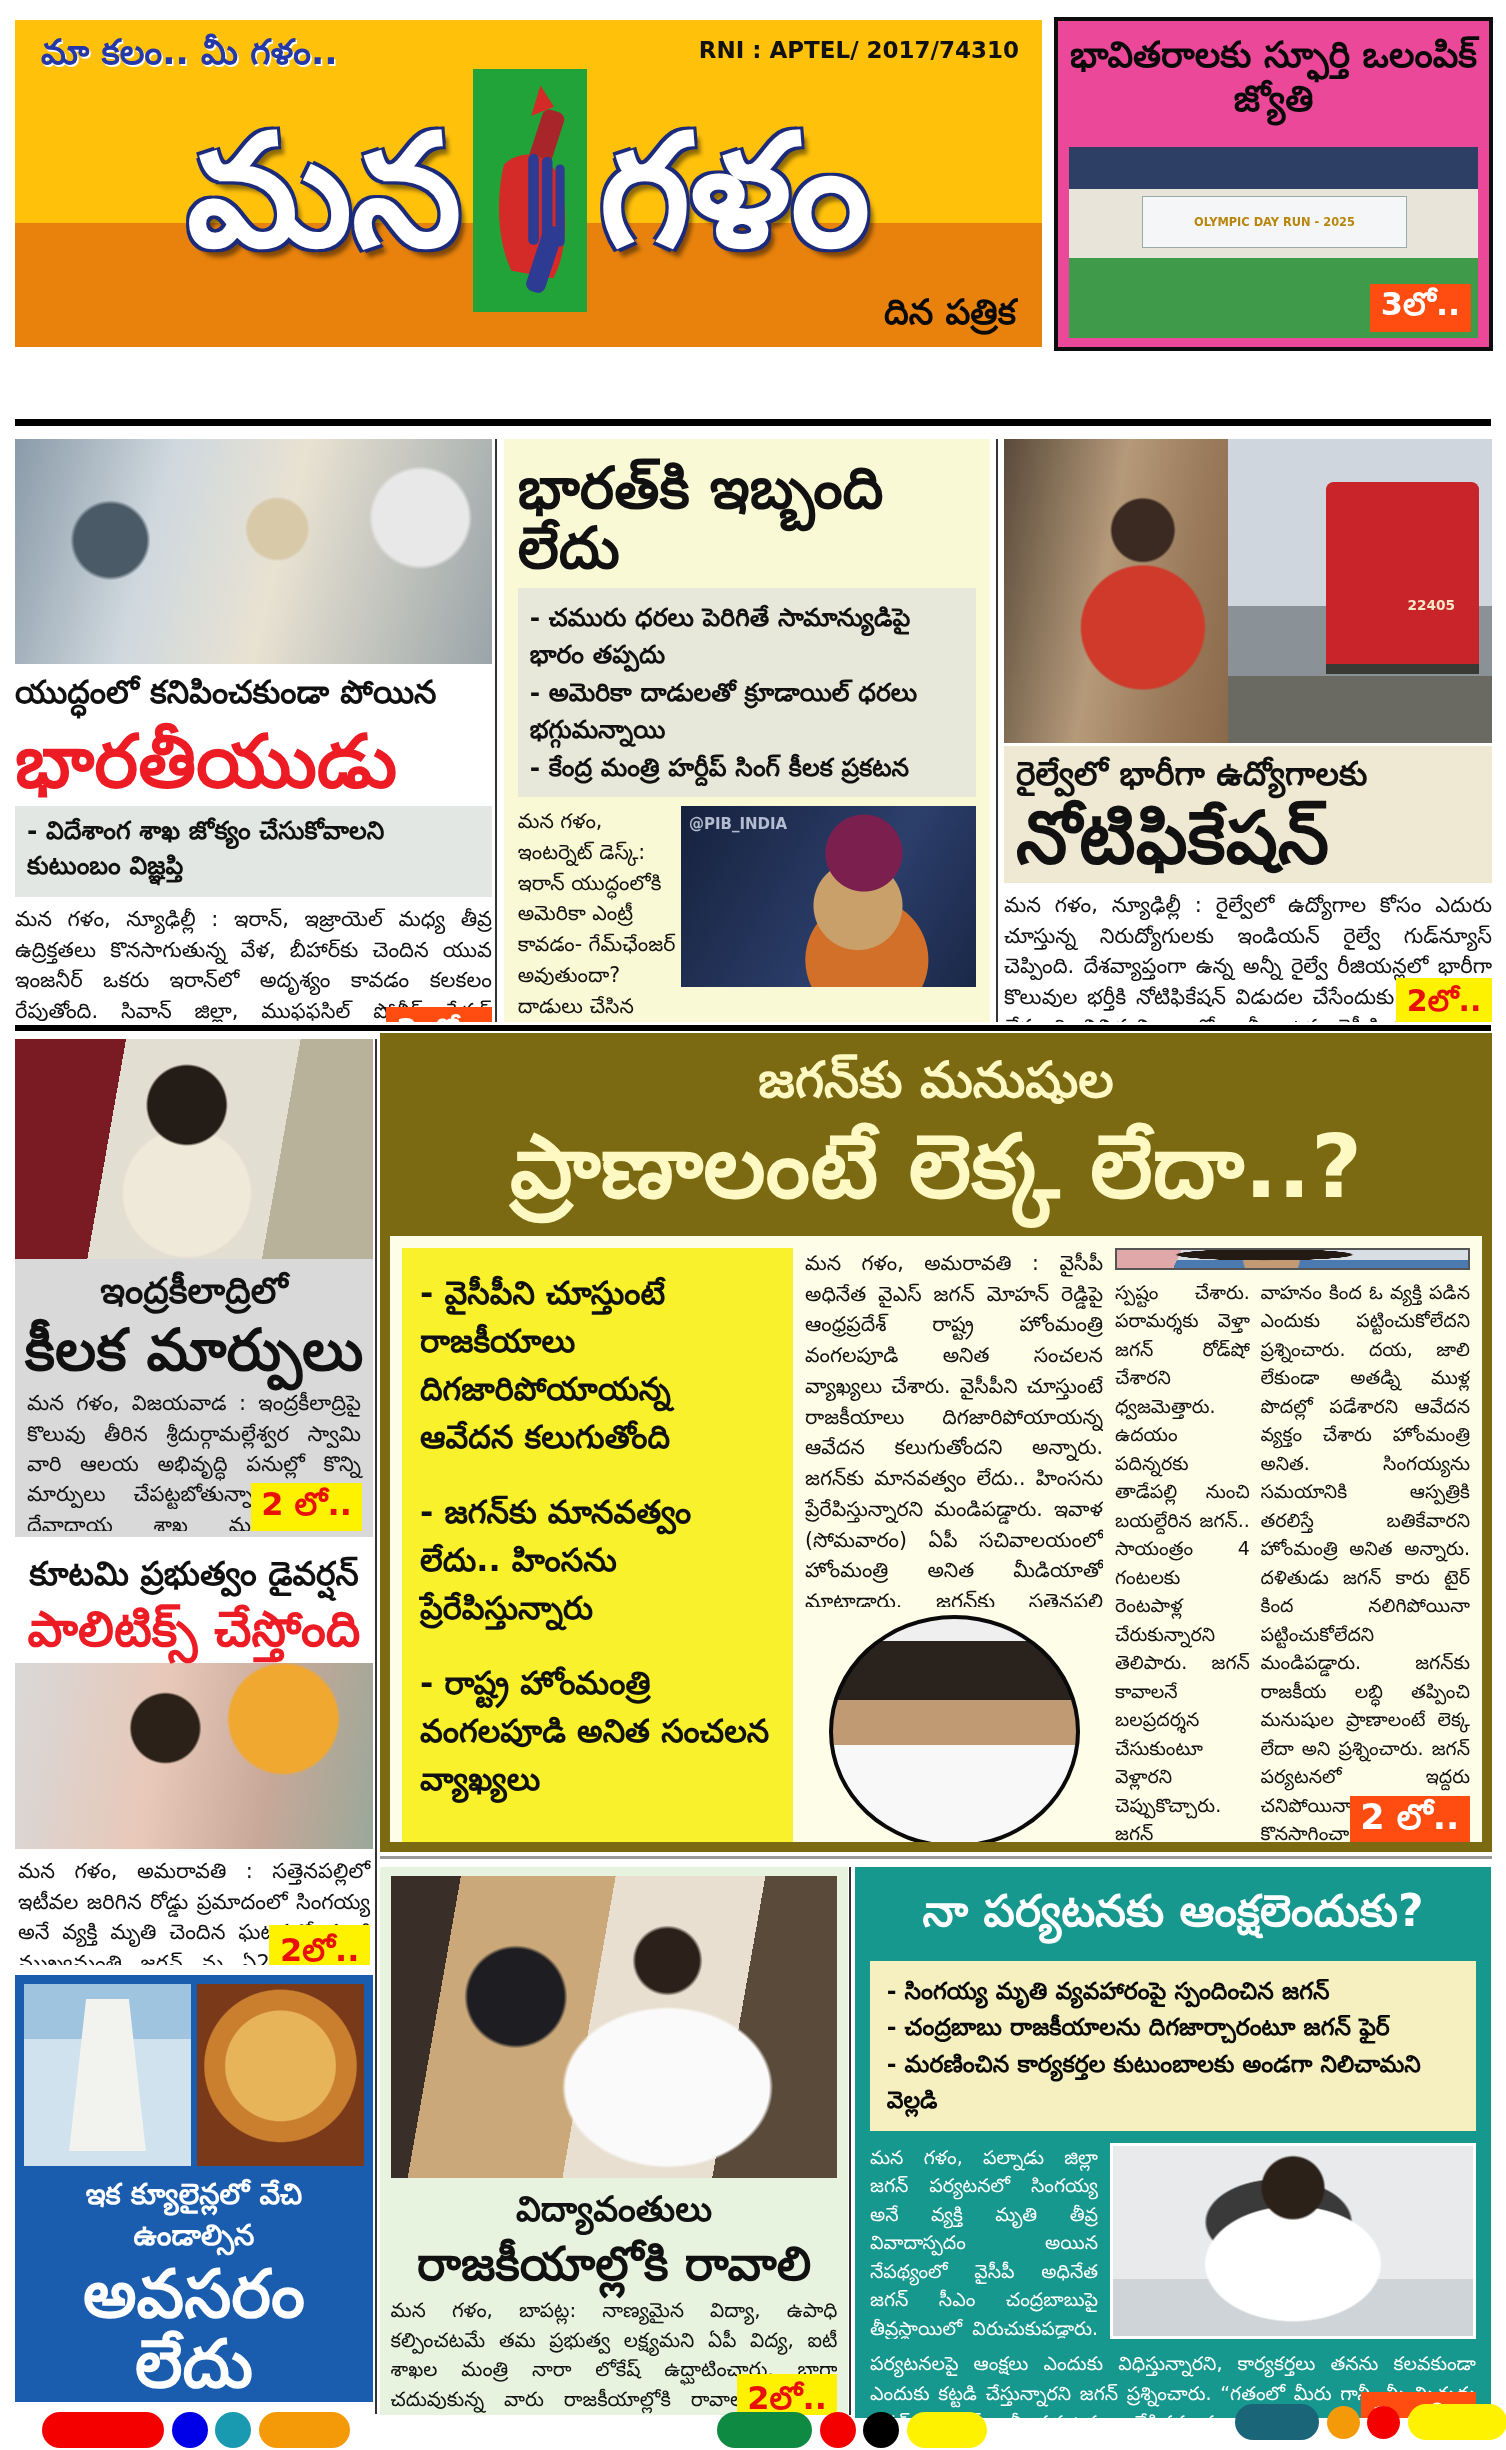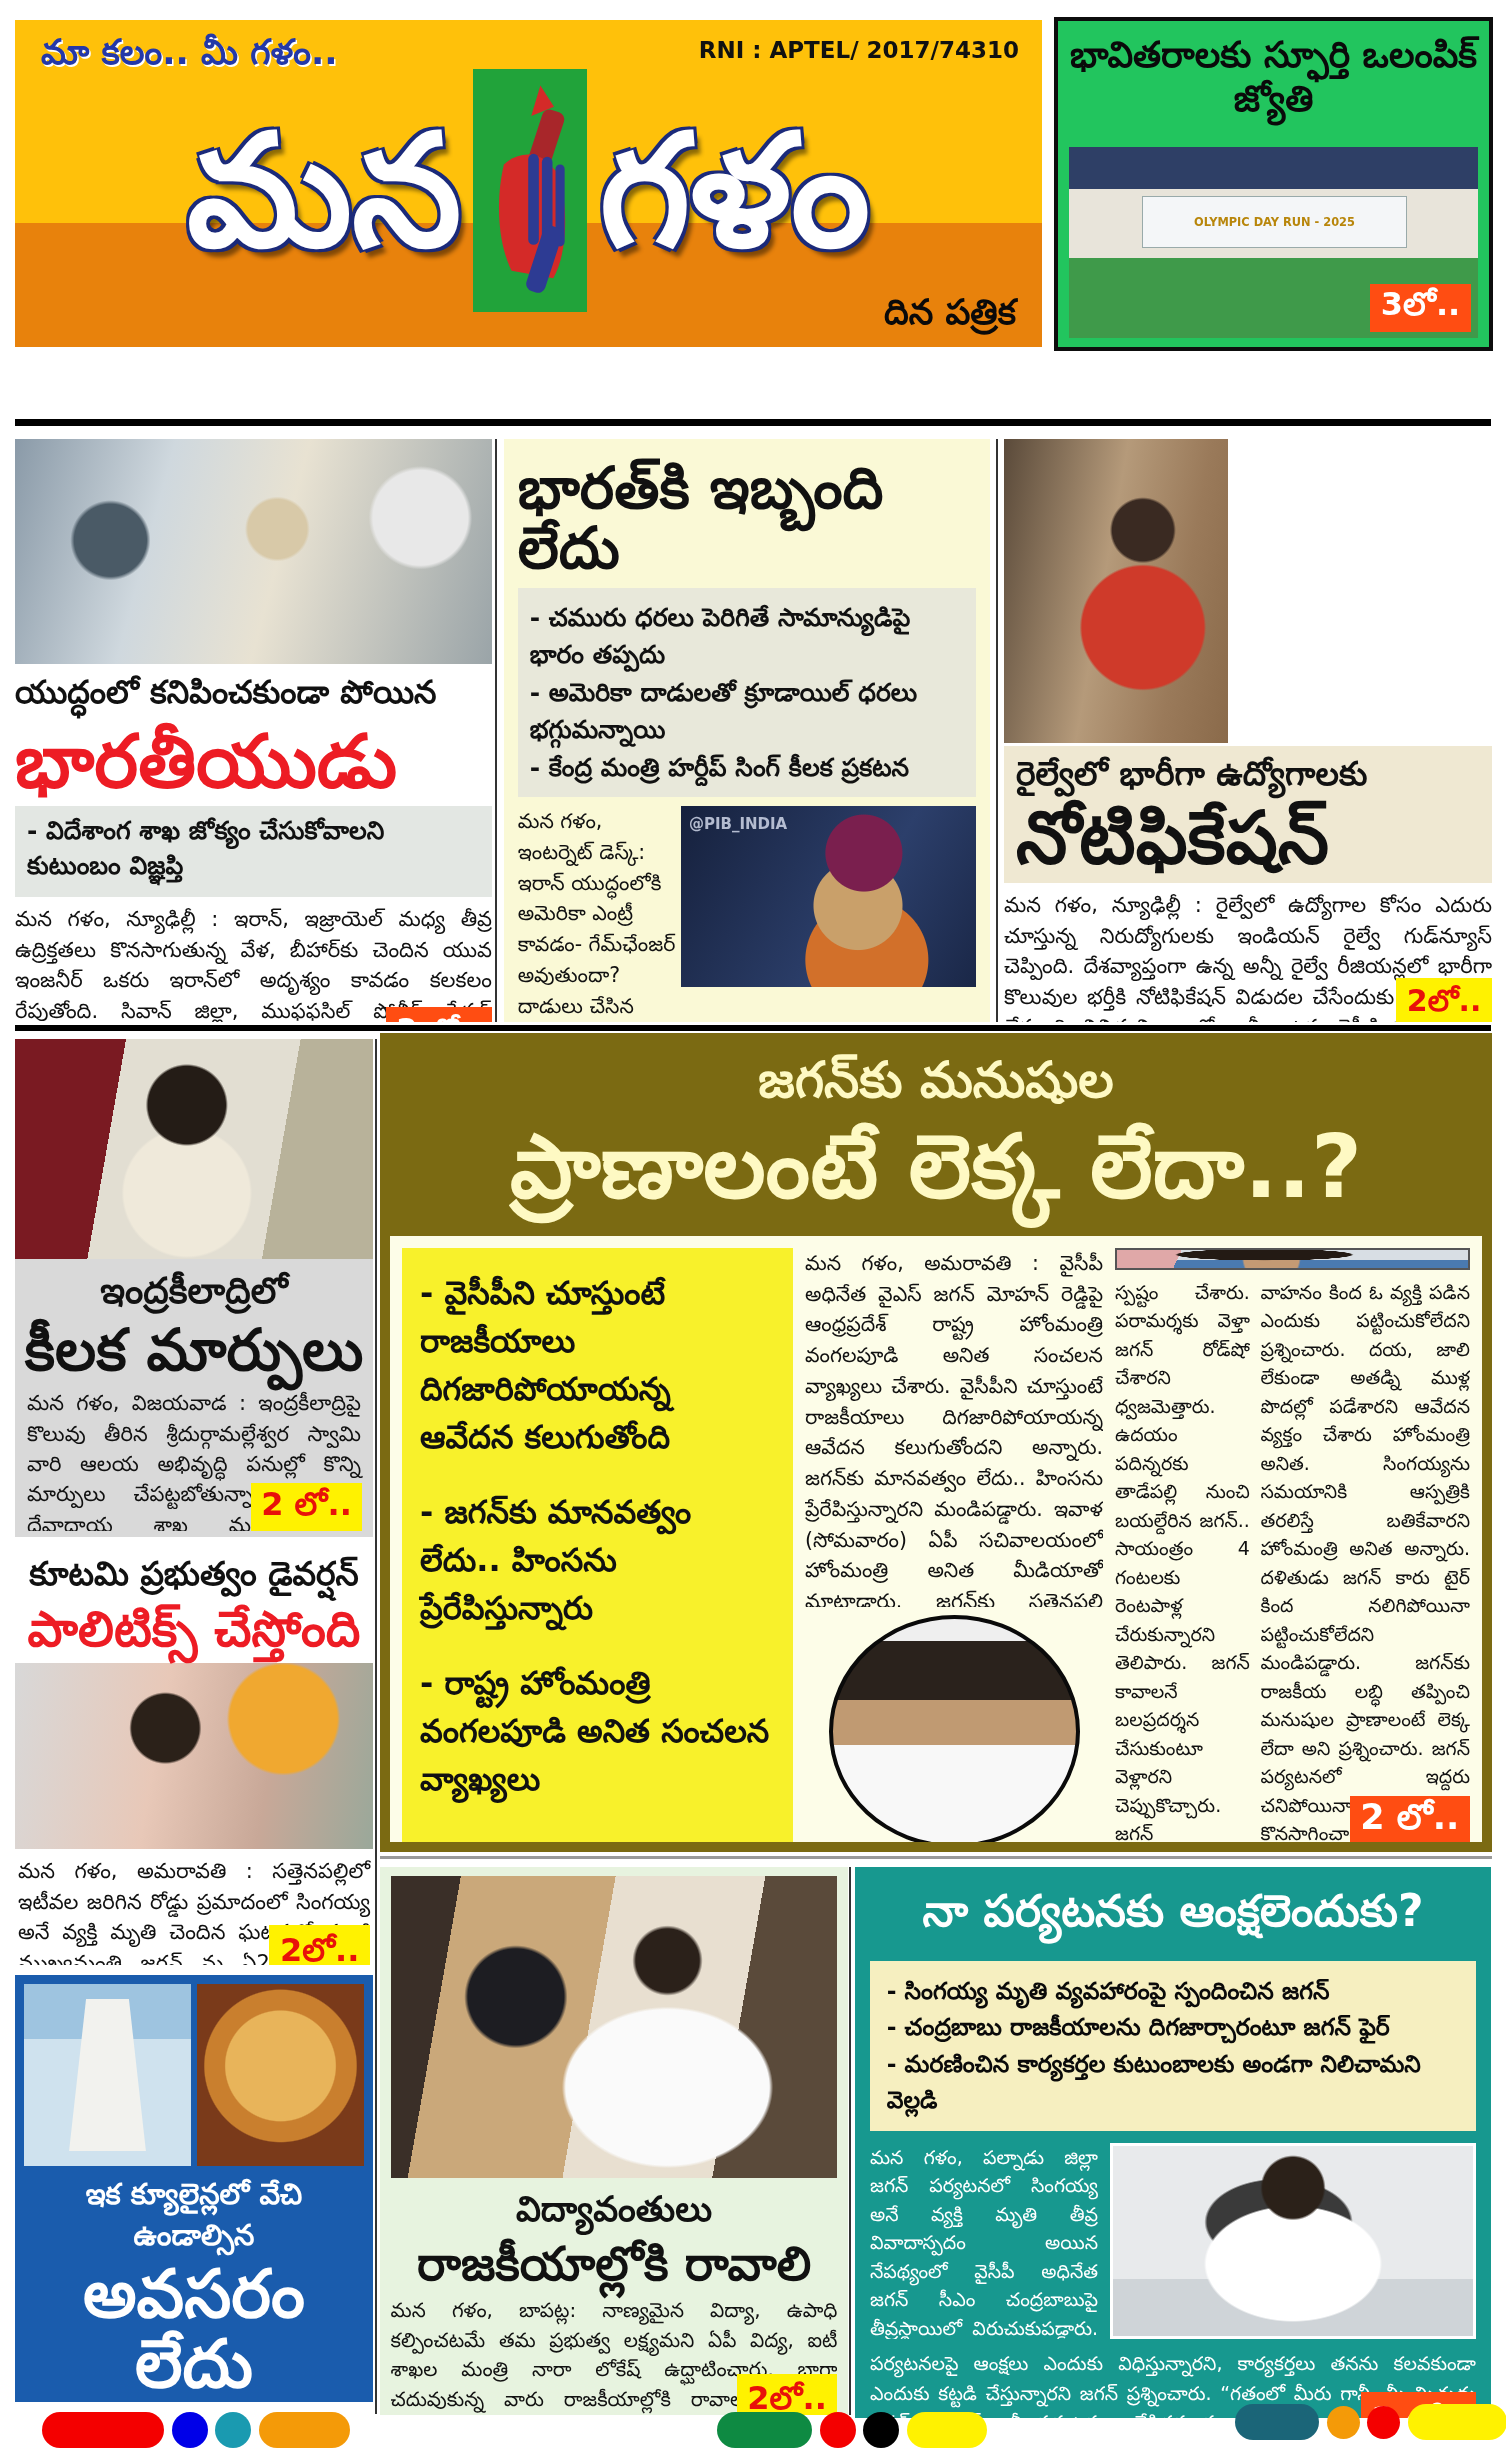--- a/index.html
+++ b/index.html
@@ -15,21 +15,21 @@
   .mh-tagline{position:absolute;left:26px;top:12px;font-size:35px;font-weight:bold;color:#2438A8;
               text-shadow:1.5px 1.5px 0 #ffffff;}
   .mh-rni{position:absolute;right:23px;top:16.7px;font-size:23px;font-weight:bold;color:#111;}
   .mh-title{position:absolute;left:0;right:0;top:49px;display:flex;align-items:center;justify-content:center;gap:12px;}
   .mh-word{font-size:156px;line-height:1;font-weight:bold;color:#ffffff;
            text-shadow:-3px -3px 0 #1b2a7a,3px -3px 0 #1b2a7a,-3px 3px 0 #1b2a7a,3px 3px 0 #1b2a7a,6px 7.6px 4.6px rgba(0,0,0,.45);}
   .mh-logo{width:114px;height:243px;background:#21A33A;display:flex;align-items:center;justify-content:center;}
   .mh-sub{position:absolute;right:26px;bottom:6px;font-size:35px;font-weight:bold;color:#0a0a0a;}
 
   
-  .promo{left:1054px;top:16.7px;width:439px;height:334px;background:#22c55e;border:4.6px solid #0d0d0d;}
+  .promo{left:1054px;top:16.7px;width:439px;height:334px;background:#ec4899;border:4.6px solid #0d0d0d;}
   .promo-head{font-size:36px;font-weight:bold;color:#0a0a0a;text-align:center;line-height:1.22;padding:12px 7.6px 4.6px;}
   .promo-photo{position:absolute;left:10.6px;right:10.6px;bottom:9px;height:191px;
                background:linear-gradient(to bottom,#2e3f66 0 22%,#e8e4da 22% 58%,#3f9a4a 58% 100%);}
   .promo-banner{position:absolute;left:18%;top:26%;width:64%;height:26%;background:#f4f6f8;border:0.8px solid #9aa;
                 display:flex;align-items:center;justify-content:center;font-size:11.4px;font-weight:bold;color:#b8860b;text-align:center;}
   .promo-badge{position:absolute;right:7.6px;bottom:6px;background:#FF4D12;color:#fff;font-size:32px;font-weight:bold;padding:1.5px 10.6px;}
 
   
   .infobar{left:15px;top:358px;width:1476px;height:55px;display:flex;align-items:center;
            justify-content:space-between;font-size:25px;font-weight:bold;color:#0a0a0a;padding:0 6px;}
@@ -234,20 +234,24 @@
       <span class="a2-body just">మన గళం, ఇంటర్నెట్ డెస్క్: ఇరాన్ యుద్ధంలోకి అమెరికా ఎంట్రీ కావడం- గేమ్‌ఛేంజర్ అవుతుందా? దాడులు చేసిన తర్వాత, ట్రంప్ శాంతిమంత్రం జపించినా, అంతా కూల్ అవుతుందా? ప్రపంచం మీద ఇరాన్ కొత్తగా దాడులు చేయాల్సిన అవసరం లేదు. క్రూడాయిల్ సరఫరా ఆపేస్తామంటే చాలు, మనం హడలిపోతాం.. ఎందుకంటే, క్రూడాయిల్ సరఫరాను ఇరాన్ ఆపేస్తే, అంతర్జాతీయంగా సమస్య వస్తుంది. ఒకవైపు హార్ముజ్ జలసంధి మార్గం మూసివేత.. మరోవైపు క్రూడాయిల్ నిలిపివేతతో.. ధరలు అమాంతం పెరిగితే, మనదేశంలోనూ ధరలు పెరుగుతాయనే ఆందోళన వ్యక్తం అవుతోంది. ఈ క్రమంలో కేంద్ర పెట్రోలియం, సహజ వాయువుల</span>
       
     </div>
   </div>
 
   <div class="abs vdiv" style="left:996px;top:439px;height:583px;"></div>
 
   <div class="abs a3 ovh">
     <div class="a3-photos">
       <div class="students-photo"></div>
+      <div class="train-photo">
+        <div class="train-cab"></div>
+        <span class="train-no">22405</span>
+      </div>
     </div>
     <div class="a3-headblock">
       <div class="a3-kicker">రైల్వేలో భారీగా ఉద్యోగాలకు</div>
       <div class="a3-head">నోటిఫికేషన్</div>
     </div>
     <div class="a3-body just ovh">
       <span>మన గళం, న్యూఢిల్లీ : రైల్వేలో ఉద్యోగాల కోసం ఎదురు చూస్తున్న నిరుద్యోగులకు ఇండియన్ రైల్వే గుడ్‌న్యూస్ చెప్పింది. దేశవ్యాప్తంగా ఉన్న అన్నీ రైల్వే రీజియన్లలో భారీగా కొలువుల భర్తీకి నోటిఫికేషన్ విడుదల చేసేందుకు సన్నాహాలు చేస్తుంది. వివిధ విభాగాల్లో ఖాళీగా ఉన్న టెక్నీషియన్ పోస్టుల భర్తీకి రైల్వే శాఖకు చెందిన రైల్వే రిక్రూట్‌మెంట్ బోర్డు.. అర్హులైన అభ్యర్థుల నుంచి దరఖాస్తులు కోరుతూ నోటిఫికేషన్ విడుదల చేసేందుకు రంగం సిద్ధం చేస్తుంది. ఈ నోటిఫికేషన్ కింద మొత్తం 6,180 టెక్నీషియన్ పోస్టులను భర్తీ</span>
       <span class="badge-y a3-badge">2లో..</span>
     </div>
   </div>

